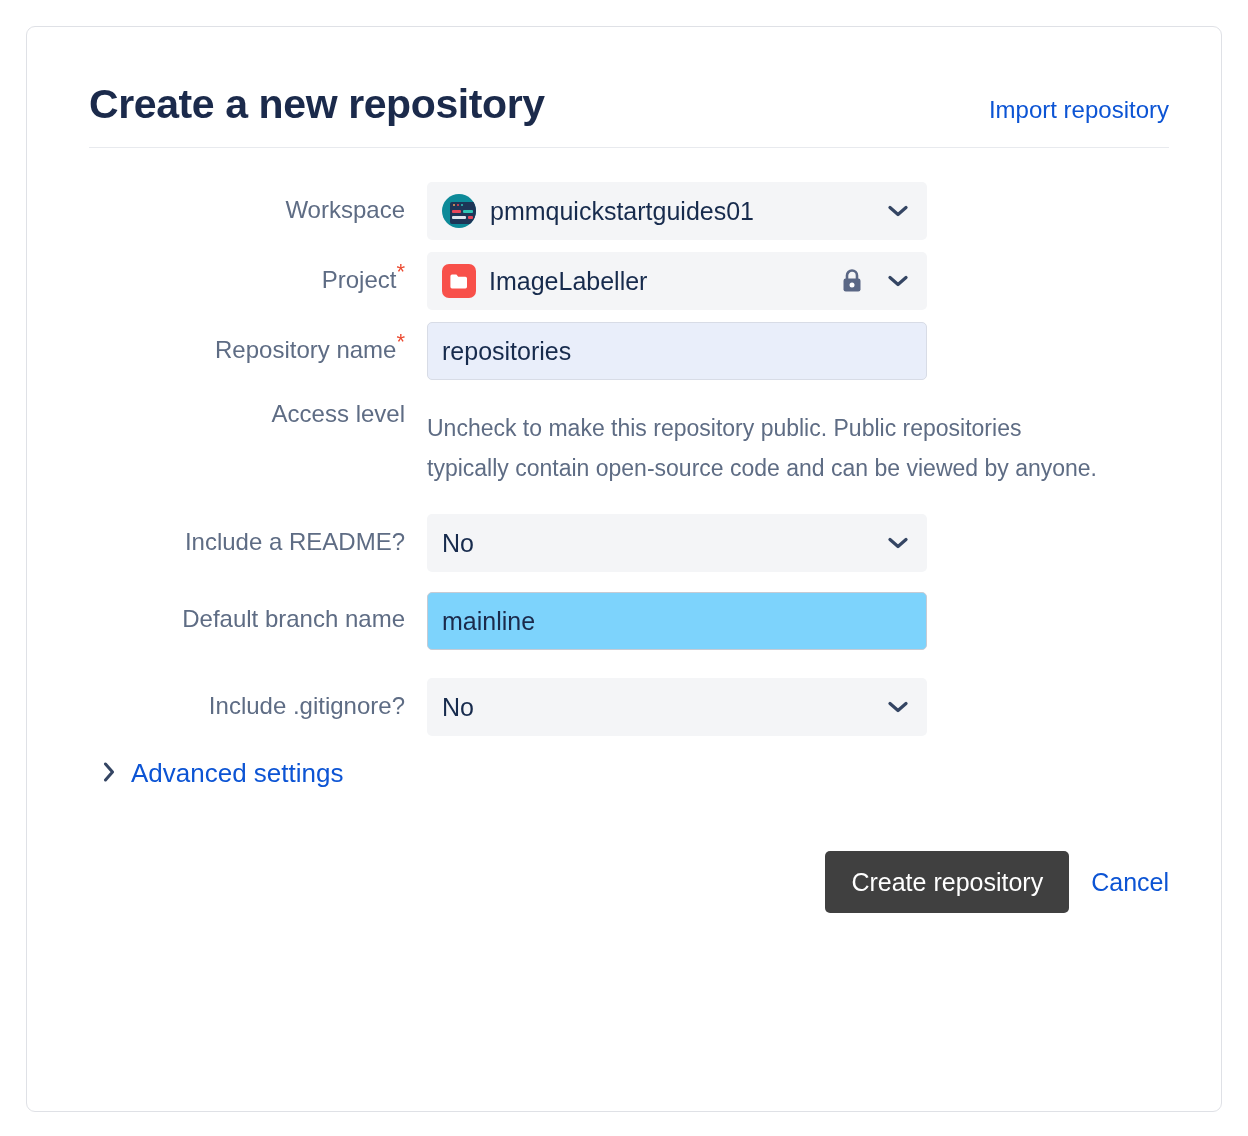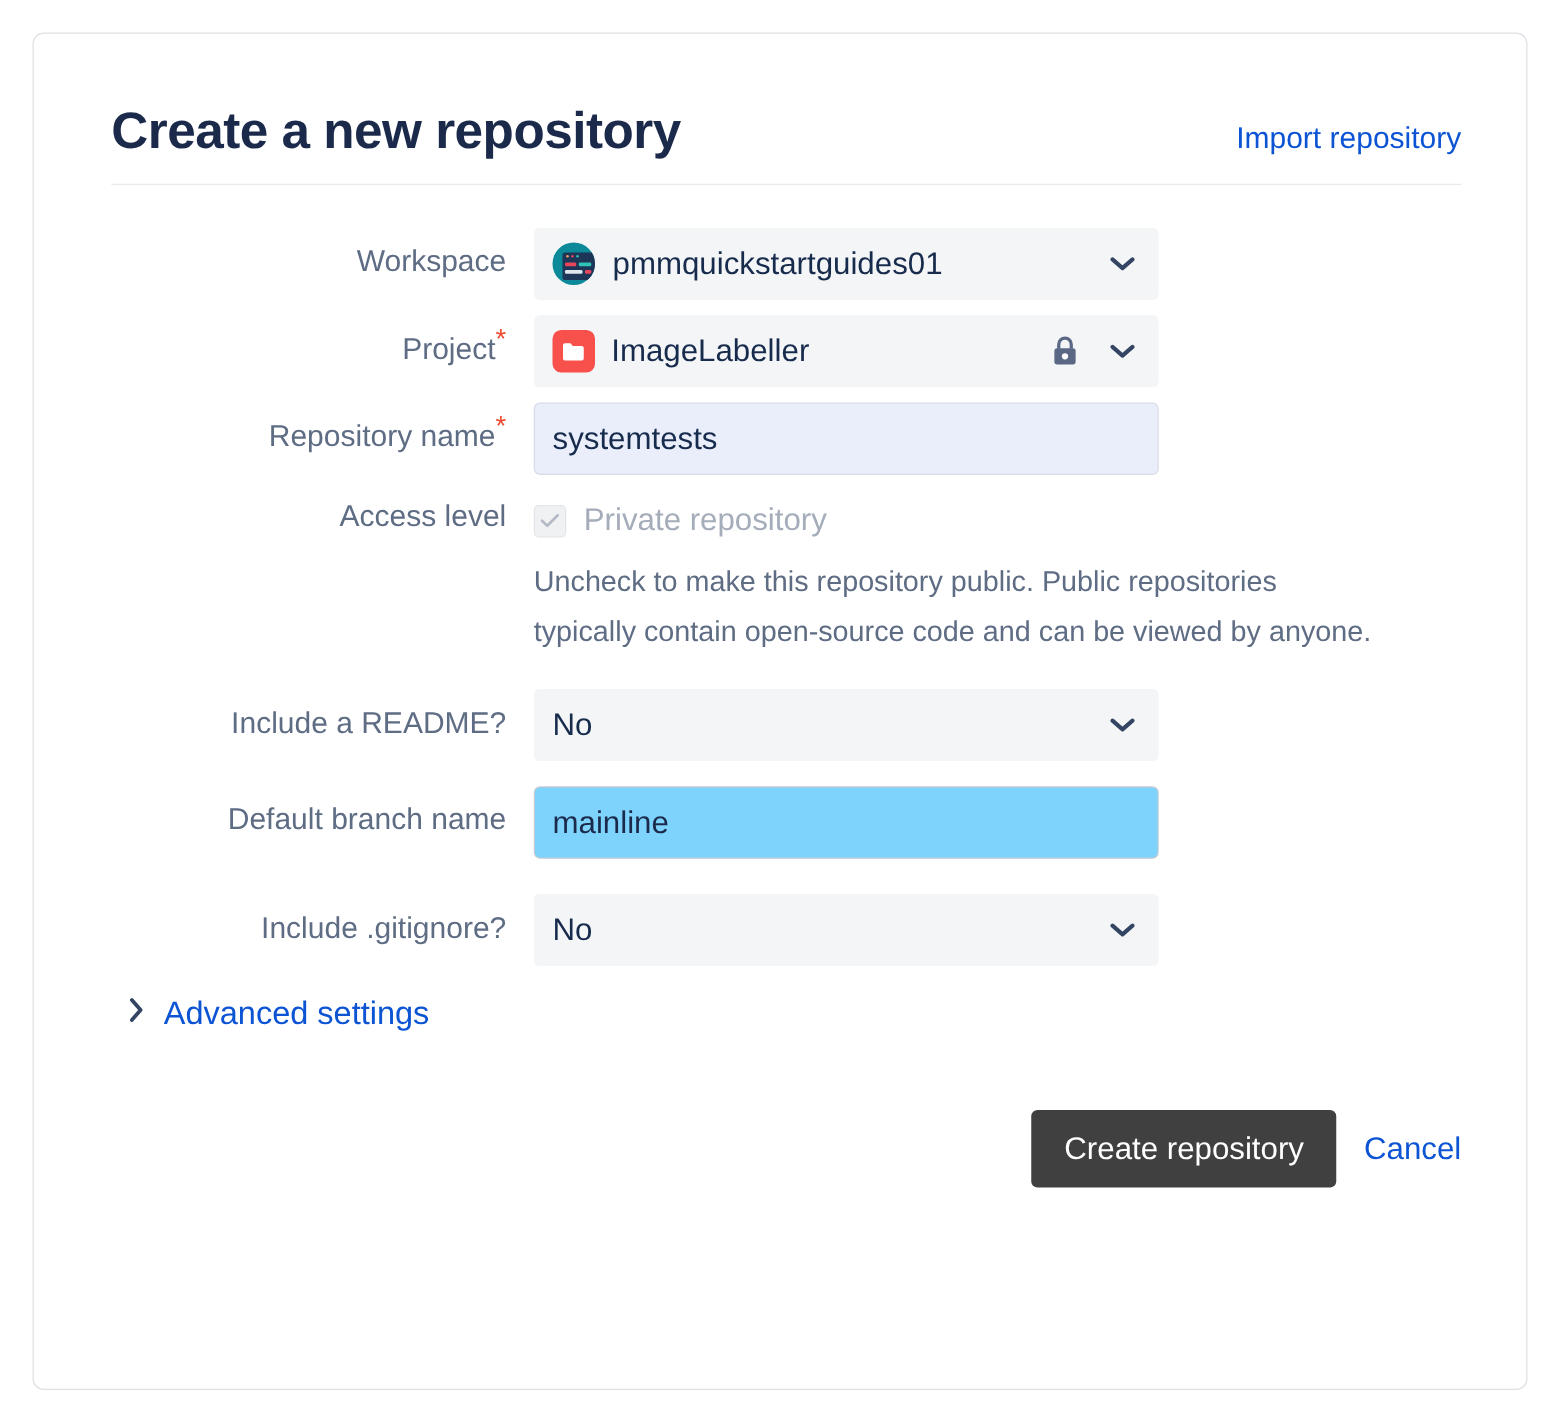--- a/index.html
+++ b/index.html
@@ -270,36 +270,28 @@
                   </svg>
               </span>
             </div>
           </div>
         </div>
 
         <div class="row">
           <div class="lbl"><span>Repository name</span><span class="req">*</span></div>
           <div class="fieldwrap">
             <div class="field filled">
-              <span class="value">systemtests</span>
+              <span class="value">repositories</span>
             </div>
           </div>
         </div>
 
         <div class="access-row" style="margin-top:14px;">
           <div class="lbl" style="padding-top:6px;">Access level</div>
           <div class="fieldwrap">
-            <div class="cbx-line">
-              <span class="cbx">
-                <svg width="16" height="13" viewBox="0 0 16 13">
-                    <path d="M1.6 6.6 L5.8 10.6 L14.2 2.2" fill="none" stroke="#b3bac5" stroke-width="2.1" stroke-linecap="round" stroke-linejoin="round"></path>
-                  </svg>
-              </span>
-              <span class="cbx-label">Private repository</span>
-            </div>
             <div class="helptext">Uncheck to make this repository public. Public repositories typically contain open-source code and can be viewed by anyone.</div>
           </div>
         </div>
 
         <div class="row" style="margin-top:26px;">
           <div class="lbl">Include a README?</div>
           <div class="fieldwrap">
             <div class="field soft">
               <span class="value">No</span>
               <span class="chev">

